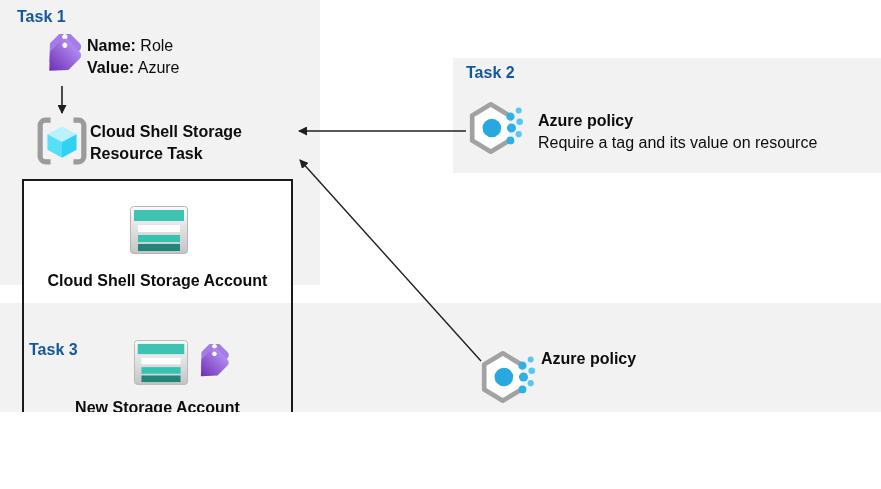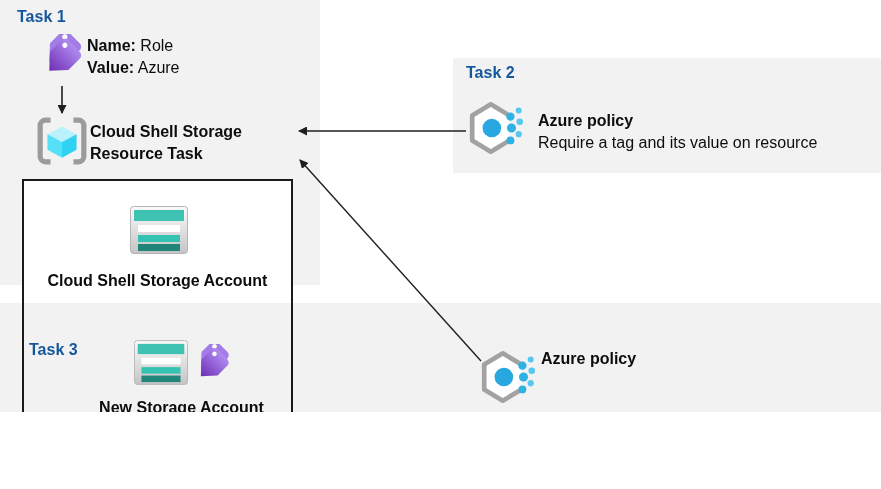--- a/index.html
+++ b/index.html
@@ -114,21 +114,21 @@
     <g transform="rotate(-45 24 24)">
       <g transform="translate(6,-6)">
         <path d="M6 24 L20 11 h16 a5 5 0 0 1 5 5 v16 a5 5 0 0 1 -5 5 h-16 Z" fill="#a47ce8"></path>
         <circle cx="35" cy="17" r="2.6" fill="#ffffff"></circle>
       </g>
       <path d="M6 24 L20 11 h16 a5 5 0 0 1 5 5 v16 a5 5 0 0 1 -5 5 h-16 Z" fill="url(#tagGrad)"></path>
       <circle cx="35" cy="17" r="2.6" fill="#ffffff"></circle>
     </g>
   </svg>
 
-  <div class="center-label content" style="top:399px;margin-left:24px;">New Storage Account</div>
+  <div class="center-label content" style="top:399px;">New Storage Account</div>
 
   <div class="task-heading content" style="left:466px;top:64px;text-align:right;">Task 2</div>
 
   <svg class="icon content" style="left:466px;top:99px;" width="62" height="58" viewBox="0 0 60 56">
     <path d="M42 16 L24 5 L6 16 L6 40 L24 51 L42 40" fill="#ffffff" stroke="#a2a2a2" stroke-width="4.5" stroke-linejoin="round"></path>
     <circle cx="25" cy="28" r="9" fill="#28a7e0"></circle>
     <circle cx="43" cy="17" r="4" fill="#2fb1e6"></circle>
     <circle cx="44" cy="28" r="4.4" fill="#2fb1e6"></circle>
     <circle cx="43" cy="40" r="3.8" fill="#2fb1e6"></circle>
     <circle cx="51" cy="11" r="2.9" fill="#56c8ef"></circle>

